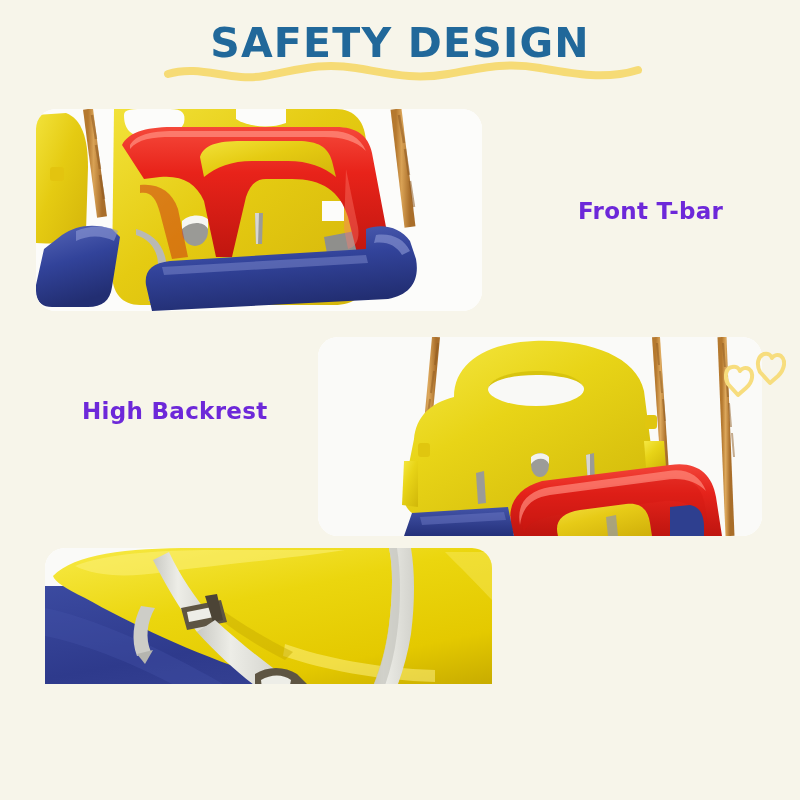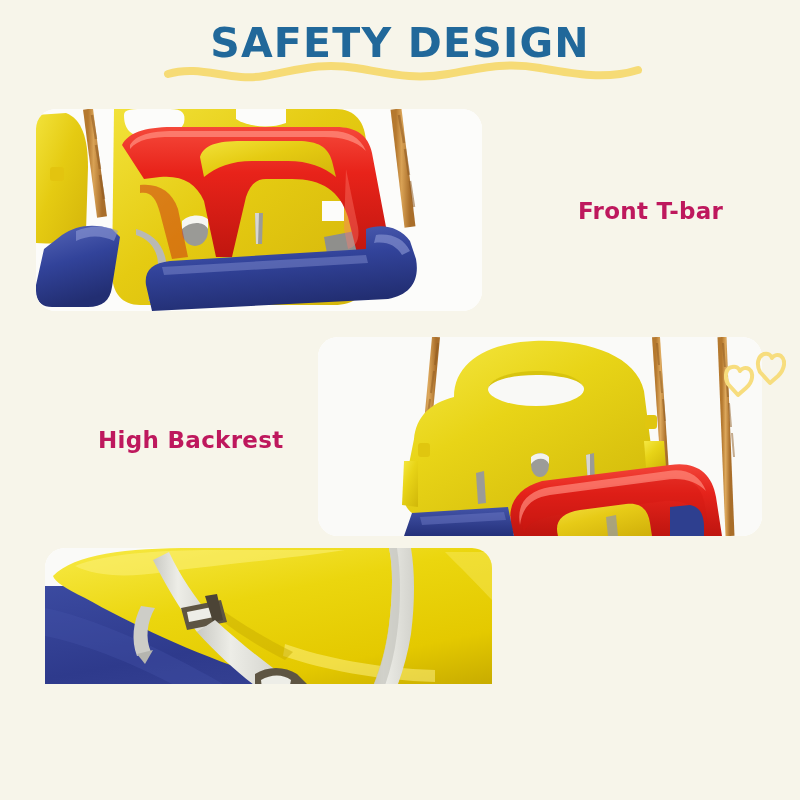--- a/index.html
+++ b/index.html
@@ -72,32 +72,31 @@
     width: 447px;
     height: 198px;
   }
 
   
   .label {
     position: absolute;
     font-family: "DejaVu Sans", sans-serif;
     font-weight: bold;
     font-size: 23px;
-    color: #be185d;
+    color: #6d28d9;
     letter-spacing: 0.3px;
     white-space: nowrap;
   }
   #label-tbar {
     left: 578px;
     top: 198px;
   }
   #label-backrest {
     left: 82px;
-    top: 427px;
-    margin-left: 16px;
+    top: 398px;
   }
   #label-belt {
     left: 557px;
     top: 630px;
   }
 
   
   .hearts {
     position: absolute;
     left: 722px;

